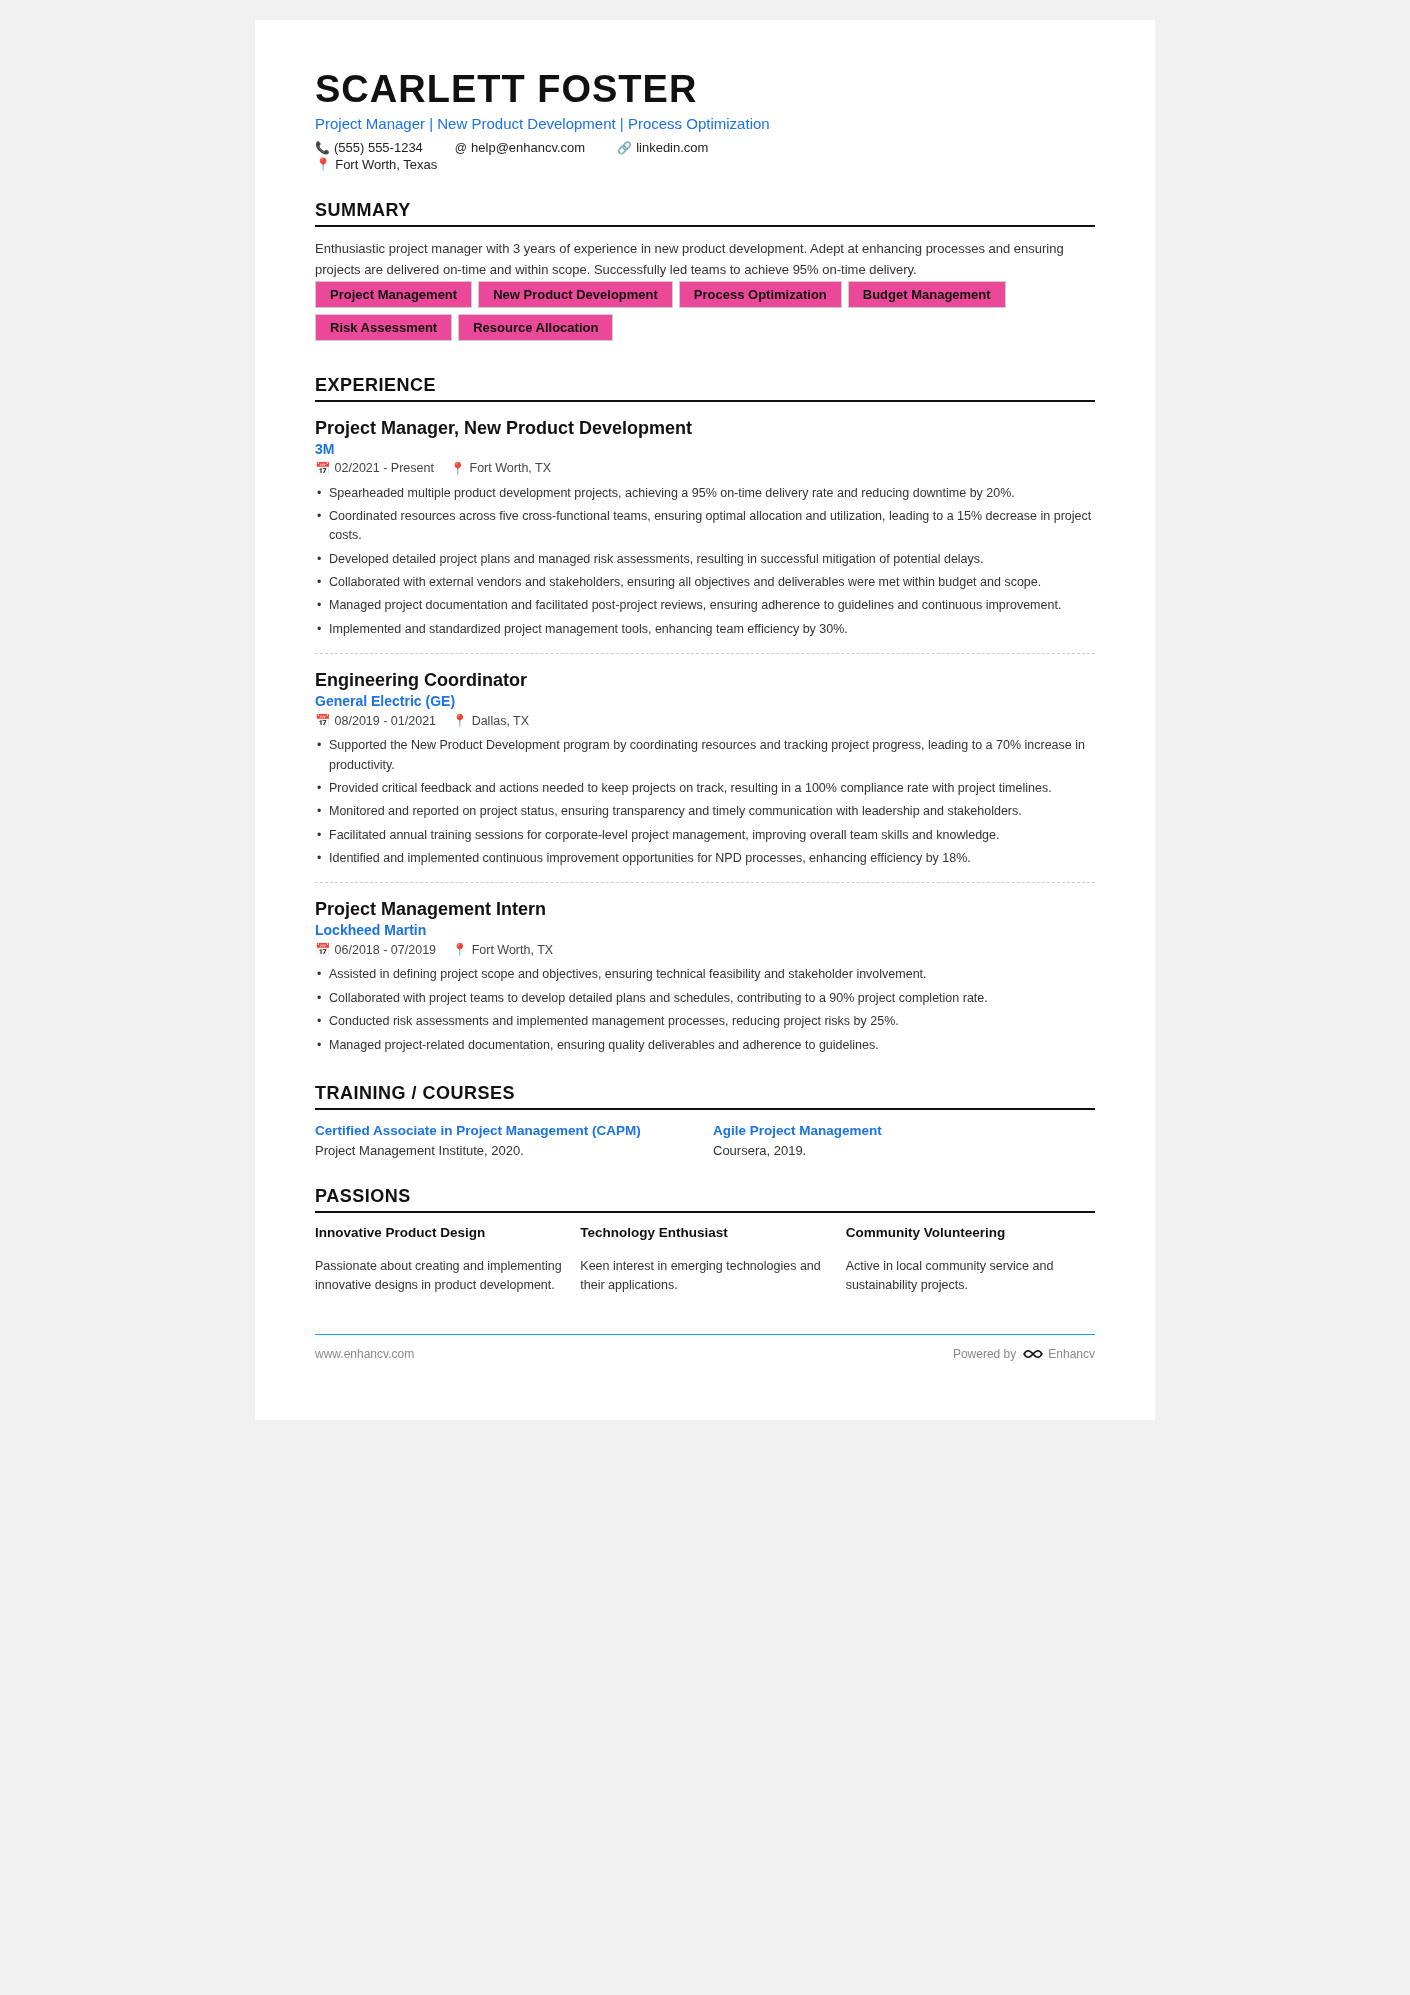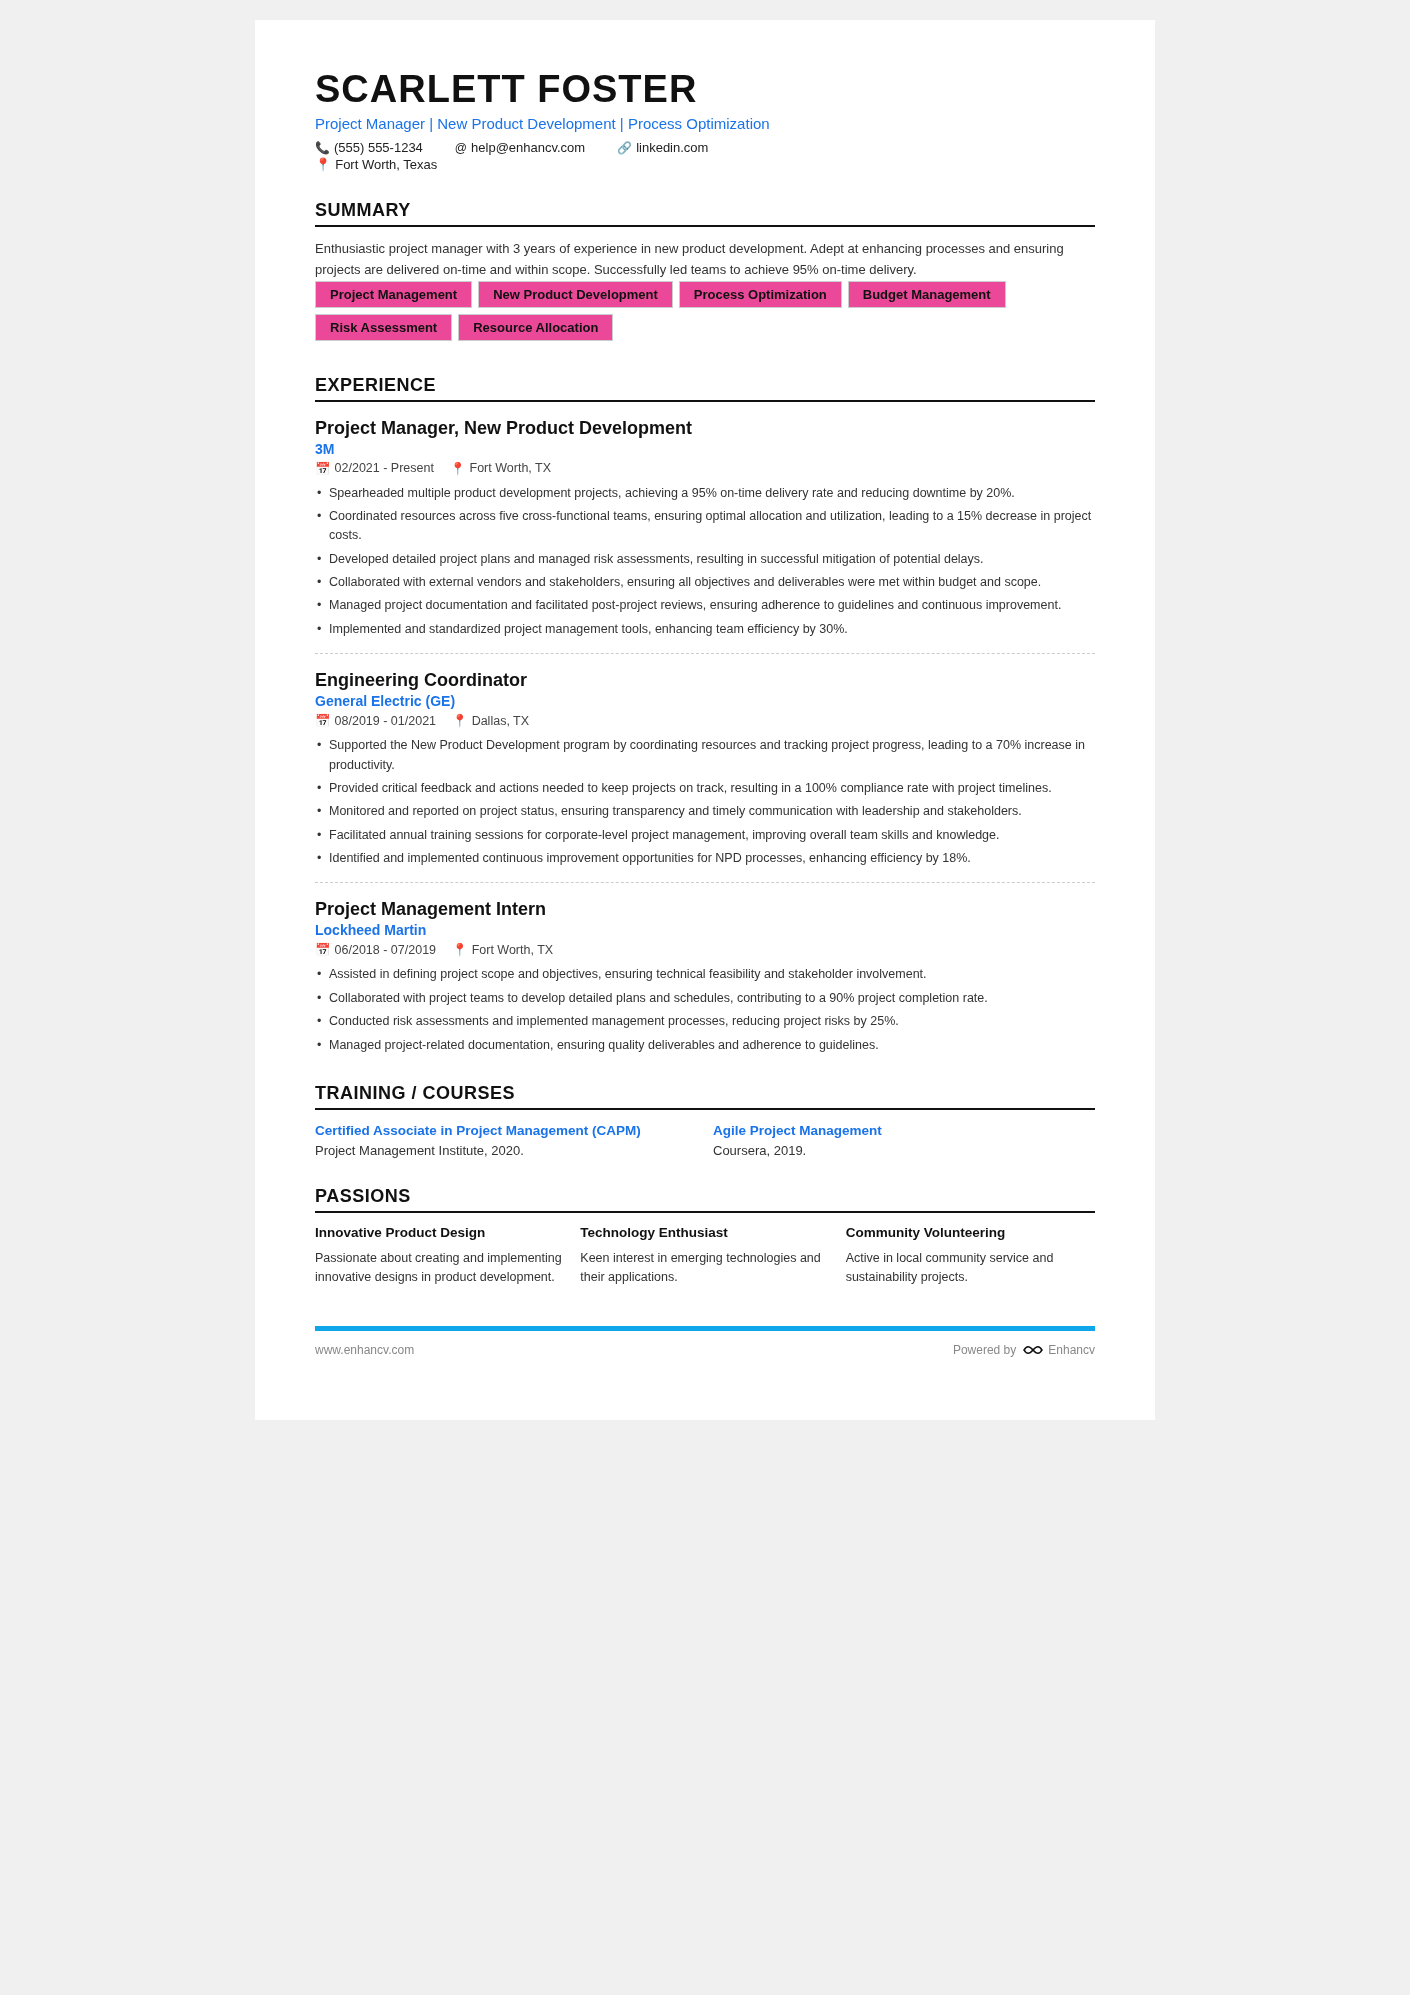--- a/index.html
+++ b/index.html
@@ -155,34 +155,34 @@
     .passions-grid {
       display: grid;
       grid-template-columns: 1fr 1fr 1fr;
       gap: 16px;
       margin-top: 8px;
     }
     .passion-title {
       font-size: 13.5px;
       font-weight: 700;
       color: #111;
-      margin-bottom: 9px;
+      margin-bottom: 17px;
     }
     .passion-desc {
       font-size: 12.5px;
       color: #333;
       line-height: 1.5;
     }
     .footer {
       display: flex;
       justify-content: space-between;
       align-items: center;
       margin-top: 40px;
       padding-top: 12px;
-      border-top: 5px solid #0ea5e9;
+      border-top: 1px solid #0ea5e9;
       font-size: 12px;
       color: #888;
     }
     .footer-logo {
       display: flex;
       align-items: center;
       gap: 6px;
       font-size: 12px;
       color: #888;
     }

